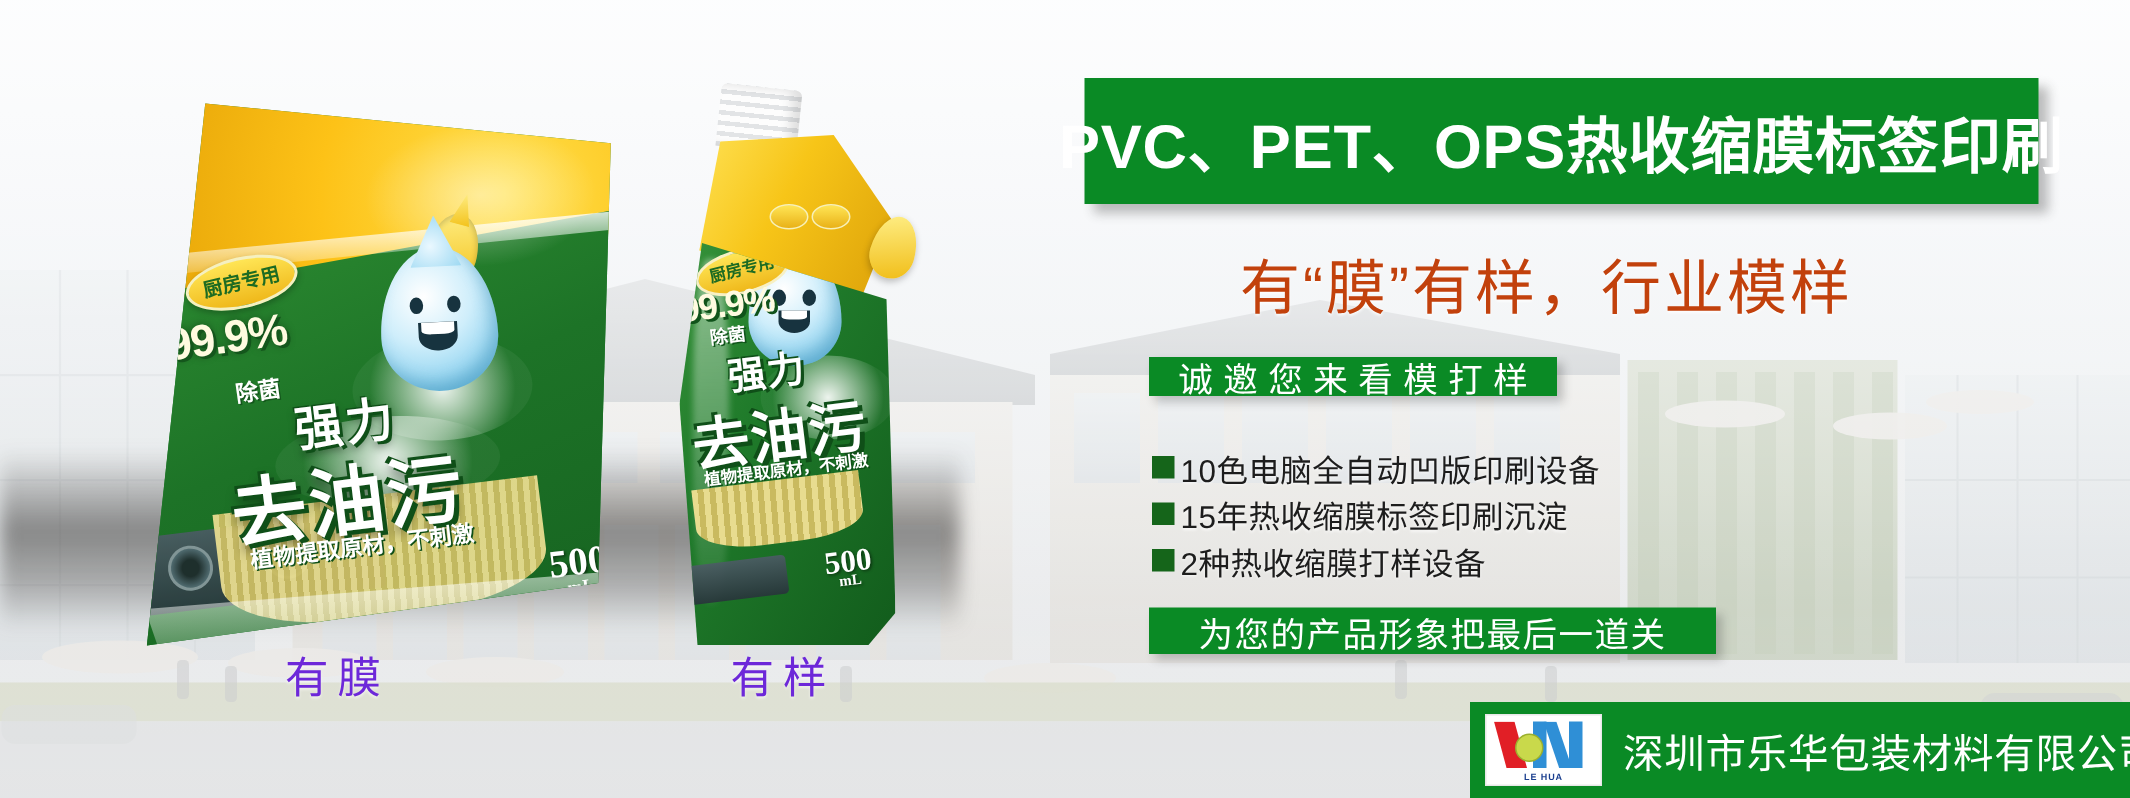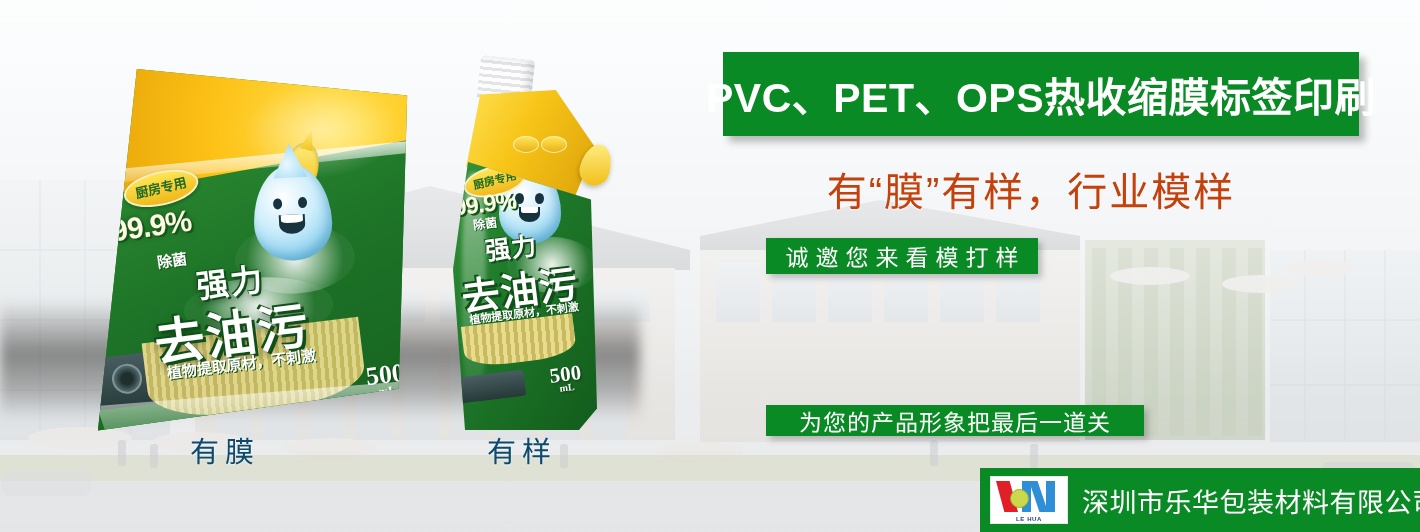--- a/index.html
+++ b/index.html
@@ -53,21 +53,21 @@
 
   #headline{
     left:757px;top:158px;width:548px;height:62px;
     display:flex;align-items:center;justify-content:center;
     color:#c2410c;font-size:40px;font-weight:400;
     letter-spacing:2px;white-space:nowrap;
     text-shadow:0 1px 2px rgba(255,255,255,.85);
   }
 
   #invite-plaque{
-    left:766px;top:238px;width:272px;height:36px;
+    left:766px;top:238px;width:272px;height:26px;
     font-size:23px;font-weight:400;letter-spacing:7px;
     text-indent:7px;
     box-shadow:4px 4px 6px rgba(40,40,40,.25);
   }
 
   #features{
     left:768px;top:296px;width:420px;
   }
   .feature-row{
     display:flex;align-items:center;
@@ -141,21 +141,21 @@
     color:#1b3f8f;font-weight:700;
     font-family:"Liberation Sans",sans-serif;
   }
   #company-name{
     color:#ffffff;font-size:27px;margin-left:14px;
     white-space:nowrap;letter-spacing:.5px;
   }
 
   
   .caption{
-    color:#0c4a6e;font-size:29px;letter-spacing:6px;
+    color:#6d28d9;font-size:29px;letter-spacing:6px;
     text-shadow:0 1px 2px rgba(255,255,255,.6);
     white-space:nowrap;
   }
   #caption-film{left:190px;top:428px;}
   #caption-sample{left:487px;top:428px;}
 
   
   #pouch{
     left:78px;top:56px;width:340px;height:370px;
     transform:rotate(-3deg);
@@ -528,20 +528,34 @@
   </div>
   <div class="bg-wash"></div>
   <div class="bg-darkband"></div>
 
   <div class="abs plaque" id="title-banner">PVC、PET、OPS热收缩膜标签印刷</div>
 
   <div class="abs" id="headline">有“膜”有样，行业模样</div>
 
   <div class="abs plaque" id="invite-plaque">诚邀您来看模打样</div>
 
+  <div class="abs" id="features">
+    <div class="feature-row">
+      <span class="bullet"></span>
+      <span>10色电脑全自动凹版印刷设备</span>
+    </div>
+    <div class="feature-row">
+      <span class="bullet"></span>
+      <span>15年热收缩膜标签印刷沉淀</span>
+    </div>
+    <div class="feature-row">
+      <span class="bullet"></span>
+      <span>2种热收缩膜打样设备</span>
+    </div>
+  </div>
 
   <div class="abs plaque" id="promise-plaque">为您的产品形象把最后一道关</div>
 
 
   <div class="abs" id="company-bar">
     <div id="logo-box">
       <div class="logo-red"></div>
       <div class="logo-blue-1"></div>
       <div class="logo-blue-mid"></div>
       <div class="logo-blue-2"></div>

